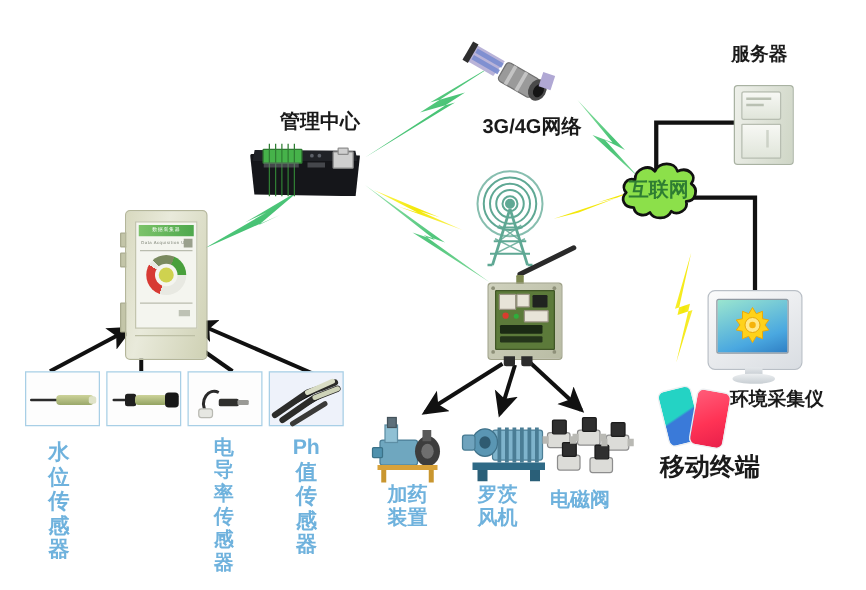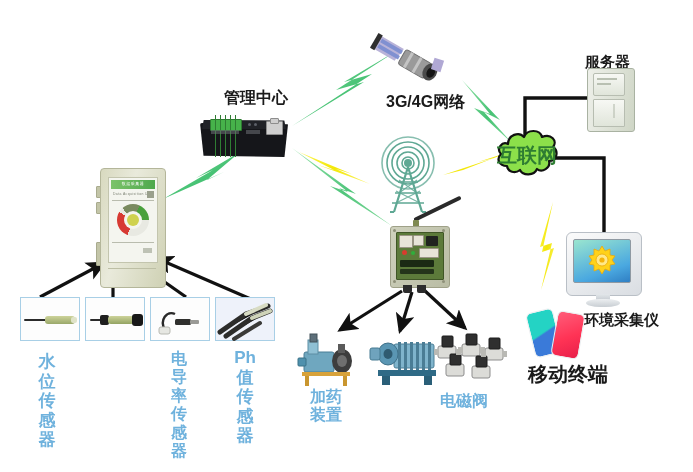--- a/index.html
+++ b/index.html
@@ -182,37 +182,37 @@
     <div class="gw-lblstrip" style="left:15px;top:17px;width:28px;height:4px;opacity:.55;"></div>
     <div class="gw-led" style="left:52px;top:10px;width:3px;height:3px;"></div>
     <div class="gw-led" style="left:58px;top:10px;width:3px;height:3px;"></div>
     <div class="gw-lblstrip" style="left:50px;top:17px;width:14px;height:4px;opacity:.55;"></div>
     <div class="gw-rj" style="left:70px;top:8px;width:15px;height:12px;"></div>
     <div class="gw-rj" style="left:74px;top:5px;width:7px;height:4px;"></div>
   </div>
 
   <div class="lbl lbl-black" style="left:386px;top:93px;font-size:16px;">3G/4G网络</div>
 
-  <div class="lbl lbl-black" style="left:585px;top:54px;font-size:15px;">服务器</div>
+  <div class="lbl lbl-black" style="left:585px;top:36px;font-size:15px;">服务器</div>
   <div style="position:absolute;left:587px;top:68px;width:46px;height:62px;">
     <div class="server-box" style="left:0;top:0;width:46px;height:62px;"></div>
     <div class="server-face" style="left:6px;top:5px;width:30px;height:21px;"></div>
     <div class="server-slot" style="left:10px;top:10px;width:20px;height:2px;"></div>
     <div class="server-slot" style="left:10px;top:15px;width:14px;height:1.5px;"></div>
     <div class="server-face" style="left:6px;top:31px;width:30px;height:26px;border-radius:1px;"></div>
     <div class="server-slot" style="left:26px;top:36px;width:2px;height:14px;opacity:.6;"></div>
   </div>
 
   <div style="position:absolute;left:494px;top:126px;width:66px;height:52px;">
     <svg width="66" height="52" viewBox="0 0 66 52">
       <path d="M13,40 C5,40 2,33 7,28 C2,23 8,15 14,18 C14,9 25,5 30,11
                C33,3 46,3 48,11 C57,7 64,15 59,21 C65,25 63,35 55,35
                C57,42 48,47 43,43 C40,50 29,50 26,44 C21,48 14,46 13,40 Z" fill="#8ce04a" stroke="#111111" stroke-width="2.2" stroke-linejoin="round"></path>
     </svg>
-    <div class="cloud-txt" style="top:16px;left:0;font-size:20px;font-family:Liberation Mono, monospace;">互联网</div>
+    <div class="cloud-txt" style="top:16px;left:0;font-size:16px;font-family:Liberation Mono, monospace;">互联网</div>
   </div>
 
   <div style="position:absolute;left:566px;top:232px;width:78px;height:76px;">
     <div class="mon-case" style="left:0;top:0;width:74px;height:62px;"></div>
     <div class="mon-screen" style="left:7px;top:7px;width:56px;height:42px;border-radius:2px;"></div>
     <svg class="gear" style="left:20px;top:12px;" width="32" height="32" viewBox="0 0 32 32">
       <g fill="#ffd21a" stroke="#e8a90c" stroke-width="0.8">
         <path d="M16,2 L19,7 L24,5 L24,11 L29,12 L26,16 L29,20 L24,21 L24,27 L19,25 L16,30 L13,25 L8,27 L8,21 L3,20 L6,16 L3,12 L8,11 L8,5 L13,7 Z"></path>
       </g>
       <circle cx="16" cy="16" r="6" fill="#ffe98a" stroke="#e8a90c" stroke-width="0.8"></circle>
@@ -361,20 +361,24 @@
           <rect x="60" y="8" width="3" height="28"></rect>
       </g>
       <ellipse cx="20" cy="20" rx="10" ry="11" fill="#5a96b3" stroke="#3f7189"></ellipse>
       <ellipse cx="20" cy="20" rx="4.5" ry="5" fill="#2f5b71"></ellipse>
       <rect x="2" y="14" width="10" height="12" rx="2" fill="#6fa3bd" stroke="#477b92"></rect>
       <rect x="10" y="36" width="58" height="6" fill="#2f6a86"></rect>
       <rect x="14" y="42" width="8" height="9" fill="#2a5f78"></rect>
       <rect x="56" y="42" width="8" height="9" fill="#2a5f78"></rect>
     </svg>
   </div>
+  <div class="lbl lbl-blue vert" style="left:372px;top:388px;width:52px;font-size:16px;">
+    <div>罗茨</div>
+    <div>风机</div>
+  </div>
 
   <div class="mbox" style="left:432px;top:330px;width:78px;height:58px;">
     <svg width="78" height="58" viewBox="0 0 78 58">
       <g stroke="#8d8d8d" fill="#dcdcd8">
         <rect x="6" y="16" width="18" height="12" rx="2"></rect>
         <rect x="10" y="6" width="11" height="11" rx="1" fill="#2f2f2f" stroke="#1c1c1c"></rect>
         <rect x="30" y="14" width="18" height="12" rx="2"></rect>
         <rect x="34" y="4" width="11" height="11" rx="1" fill="#2f2f2f" stroke="#1c1c1c"></rect>
         <rect x="53" y="18" width="18" height="12" rx="2"></rect>
         <rect x="57" y="8" width="11" height="11" rx="1" fill="#2f2f2f" stroke="#1c1c1c"></rect>

